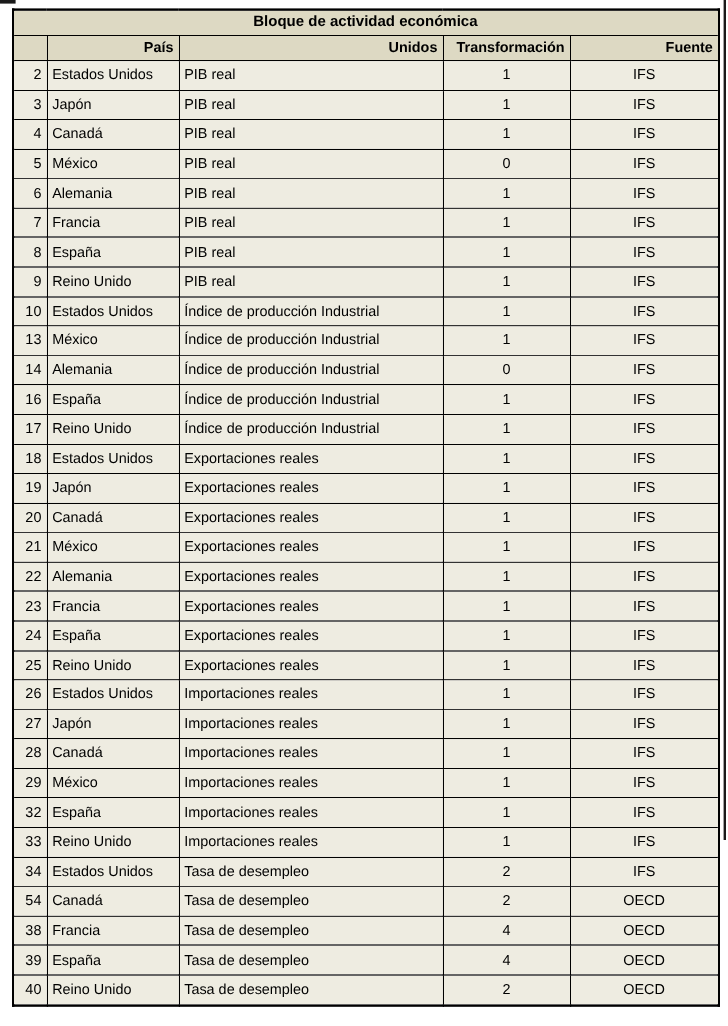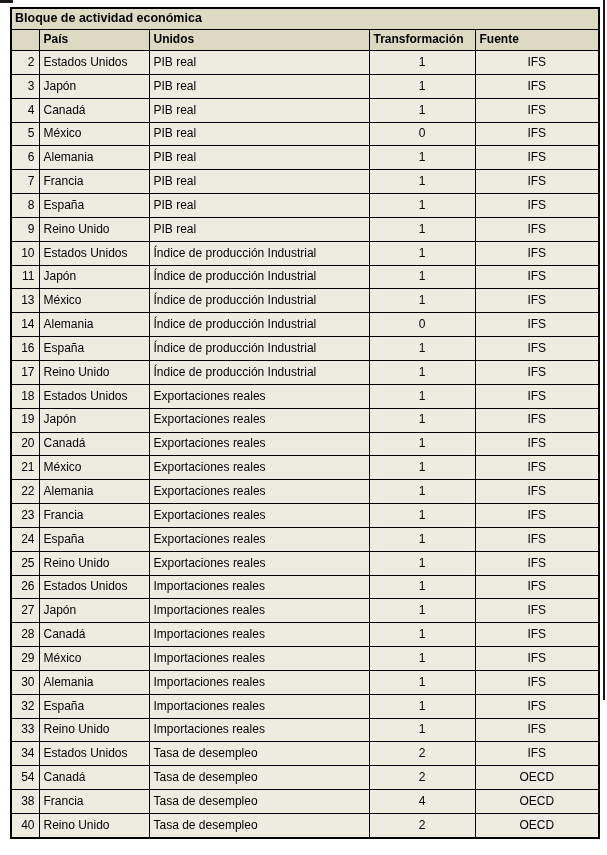--- a/index.html
+++ b/index.html
@@ -23,24 +23,24 @@
   table.econ th, table.econ td{
     border:1px solid var(--border,#000);
     background:var(--cell-bg,#EEECE1);
     padding:0 4px;height:20px;
     overflow:hidden;white-space:nowrap;
     position:relative;vertical-align:middle;
     line-height:1.1;
   }
   table.econ thead th{
     background:var(--header-bg,#DDD9C3);
-    font-weight:bold;text-align:left;
+    font-weight:bold;text-align:right;
   }
   table.econ .title-row th{
-    text-align:left;font-size:12.5px;padding-left:3px;
+    text-align:center;font-size:12.5px;padding-left:3px;
   }
   td.num{text-align:right;padding-right:6px;}
   td.left{text-align:left;}
   td.center{text-align:center;}
   .comment-marker{
     position:absolute;top:0;right:0;width:0;height:0;
     border-left:7px solid transparent;
     border-top:7px solid var(--marker,#C00000);
   }
 </style>
@@ -128,27 +128,20 @@
         <td class="center">IFS</td>
       </tr>
       <tr>
         <td class="num">10</td>
         <td class="left">Estados Unidos</td>
         <td class="left">Índice de producción Industrial</td>
         <td class="center">1</td>
         <td class="center">IFS</td>
       </tr>
       <tr>
-        <td class="num">11</td>
-        <td class="left">Japón</td>
-        <td class="left">Índice de producción Industrial</td>
-        <td class="center">1</td>
-        <td class="center">IFS</td>
-      </tr>
-      <tr>
         <td class="num">13</td>
         <td class="left">México</td>
         <td class="left">Índice de producción Industrial</td>
         <td class="center">1</td>
         <td class="center">IFS</td>
       </tr>
       <tr>
         <td class="num">14</td>
         <td class="left">Alemania</td>
         <td class="left">Índice de producción Industrial</td>
@@ -247,27 +240,20 @@
         <td class="center">IFS</td>
       </tr>
       <tr>
         <td class="num">29</td>
         <td class="left">México</td>
         <td class="left">Importaciones reales</td>
         <td class="center">1</td>
         <td class="center">IFS</td>
       </tr>
       <tr>
-        <td class="num">30</td>
-        <td class="left">Alemania</td>
-        <td class="left">Importaciones reales</td>
-        <td class="center">1</td>
-        <td class="center">IFS</td>
-      </tr>
-      <tr>
         <td class="num">32</td>
         <td class="left">España</td>
         <td class="left">Importaciones reales</td>
         <td class="center">1</td>
         <td class="center">IFS</td>
       </tr>
       <tr>
         <td class="num">33</td>
         <td class="left">Reino Unido</td>
         <td class="left">Importaciones reales</td>
@@ -284,20 +270,27 @@
       <tr>
         <td class="num">54</td>
         <td class="left">Canadá</td>
         <td class="left">Tasa de desempleo</td>
         <td class="center">2</td>
         <td class="center">OECD</td>
       </tr>
       <tr>
         <td class="num">38</td>
         <td class="left">Francia</td>
+        <td class="left">Tasa de desempleo</td>
+        <td class="center">4</td>
+        <td class="center">OECD</td>
+      </tr>
+      <tr>
+        <td class="num">39</td>
+        <td class="left">España</td>
         <td class="left">Tasa de desempleo</td>
         <td class="center">4</td>
         <td class="center">OECD</td>
       </tr>
       <tr>
         <td class="num">40</td>
         <td class="left">Reino Unido</td>
         <td class="left">Tasa de desempleo</td>
         <td class="center">2</td>
         <td class="center">OECD</td>

